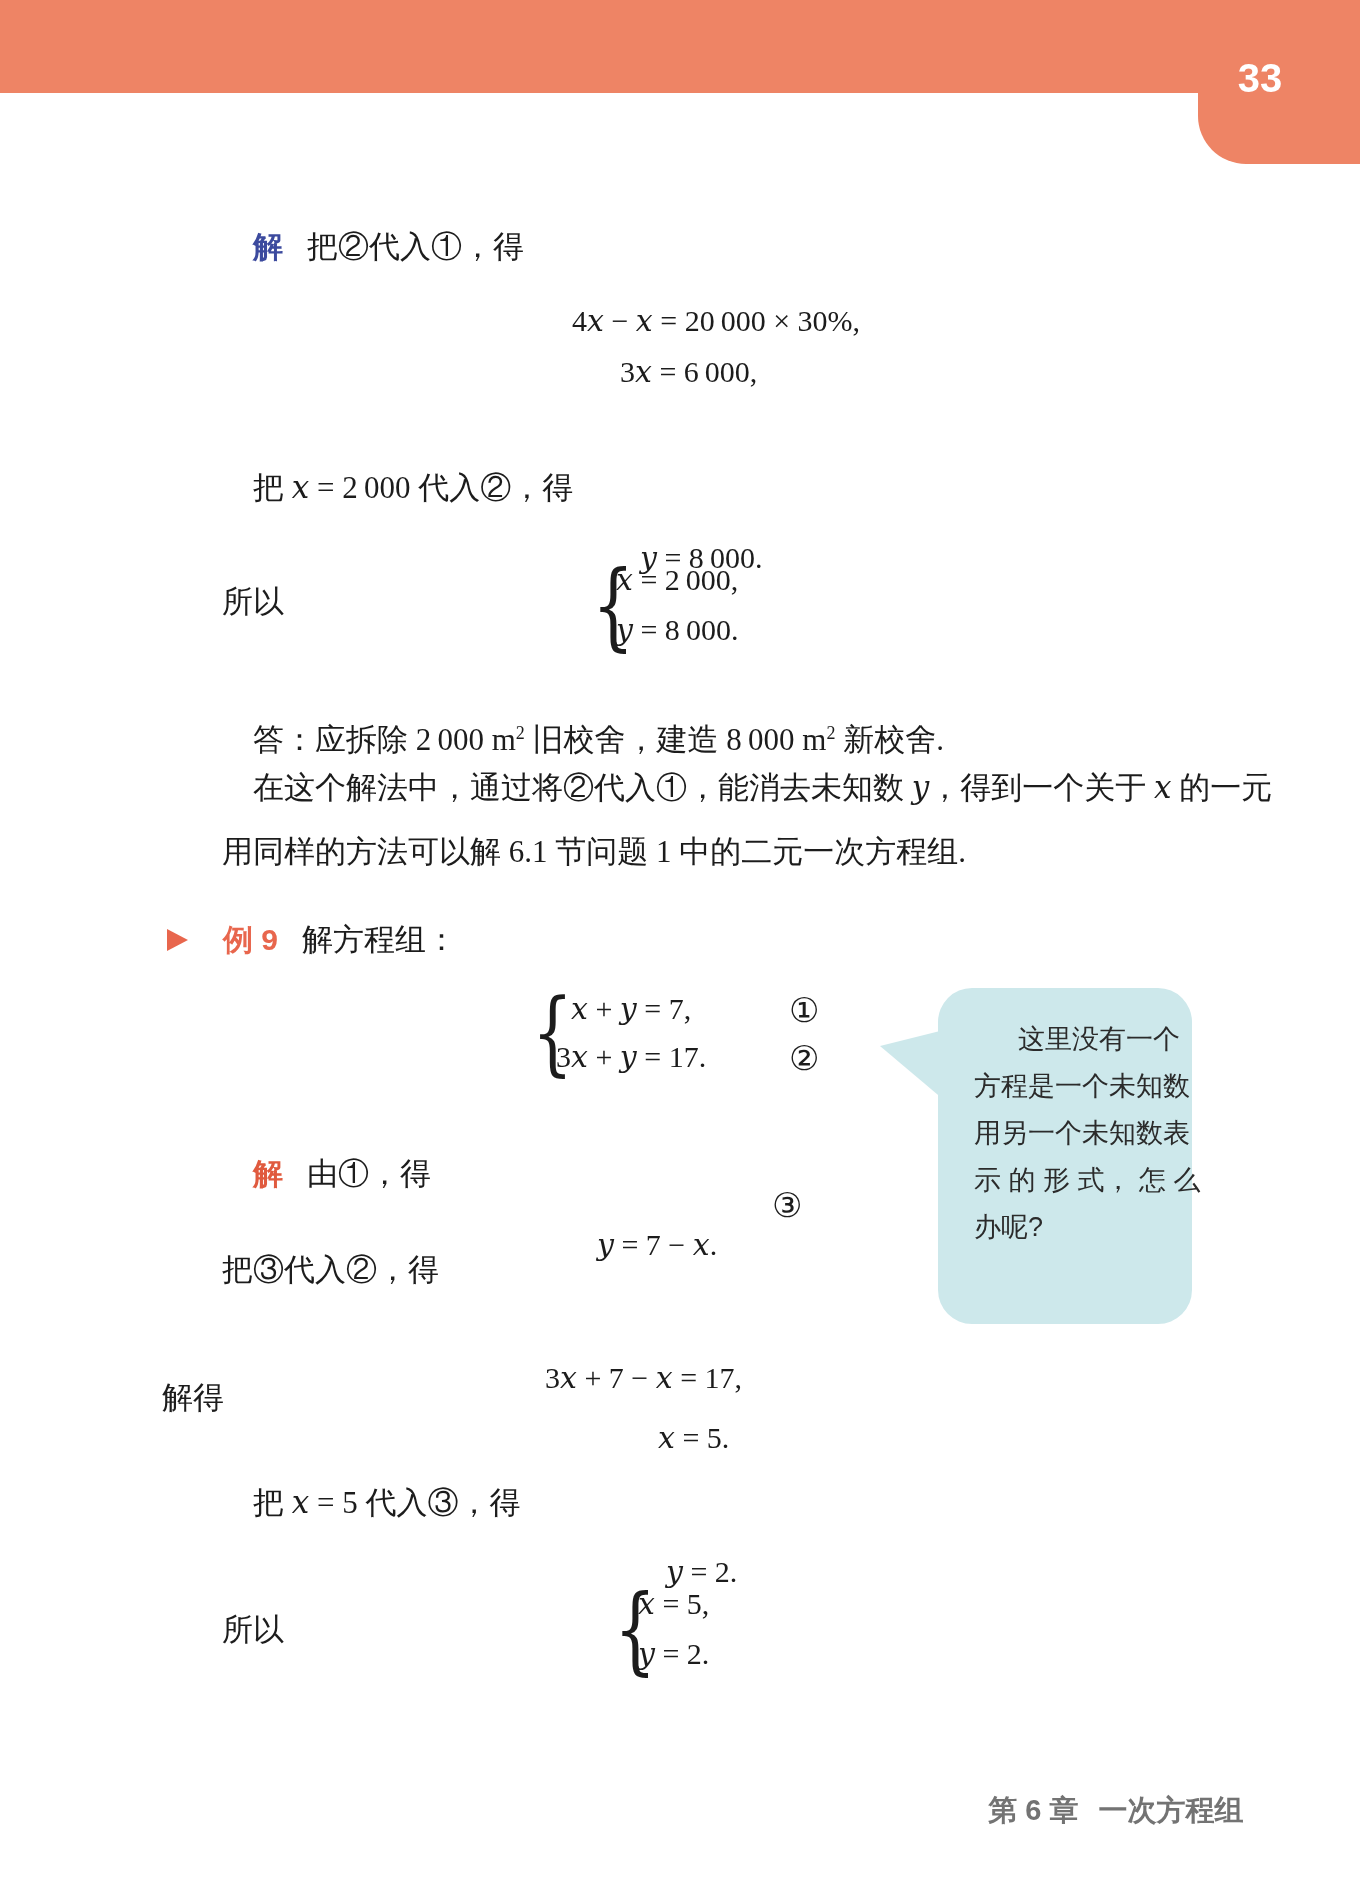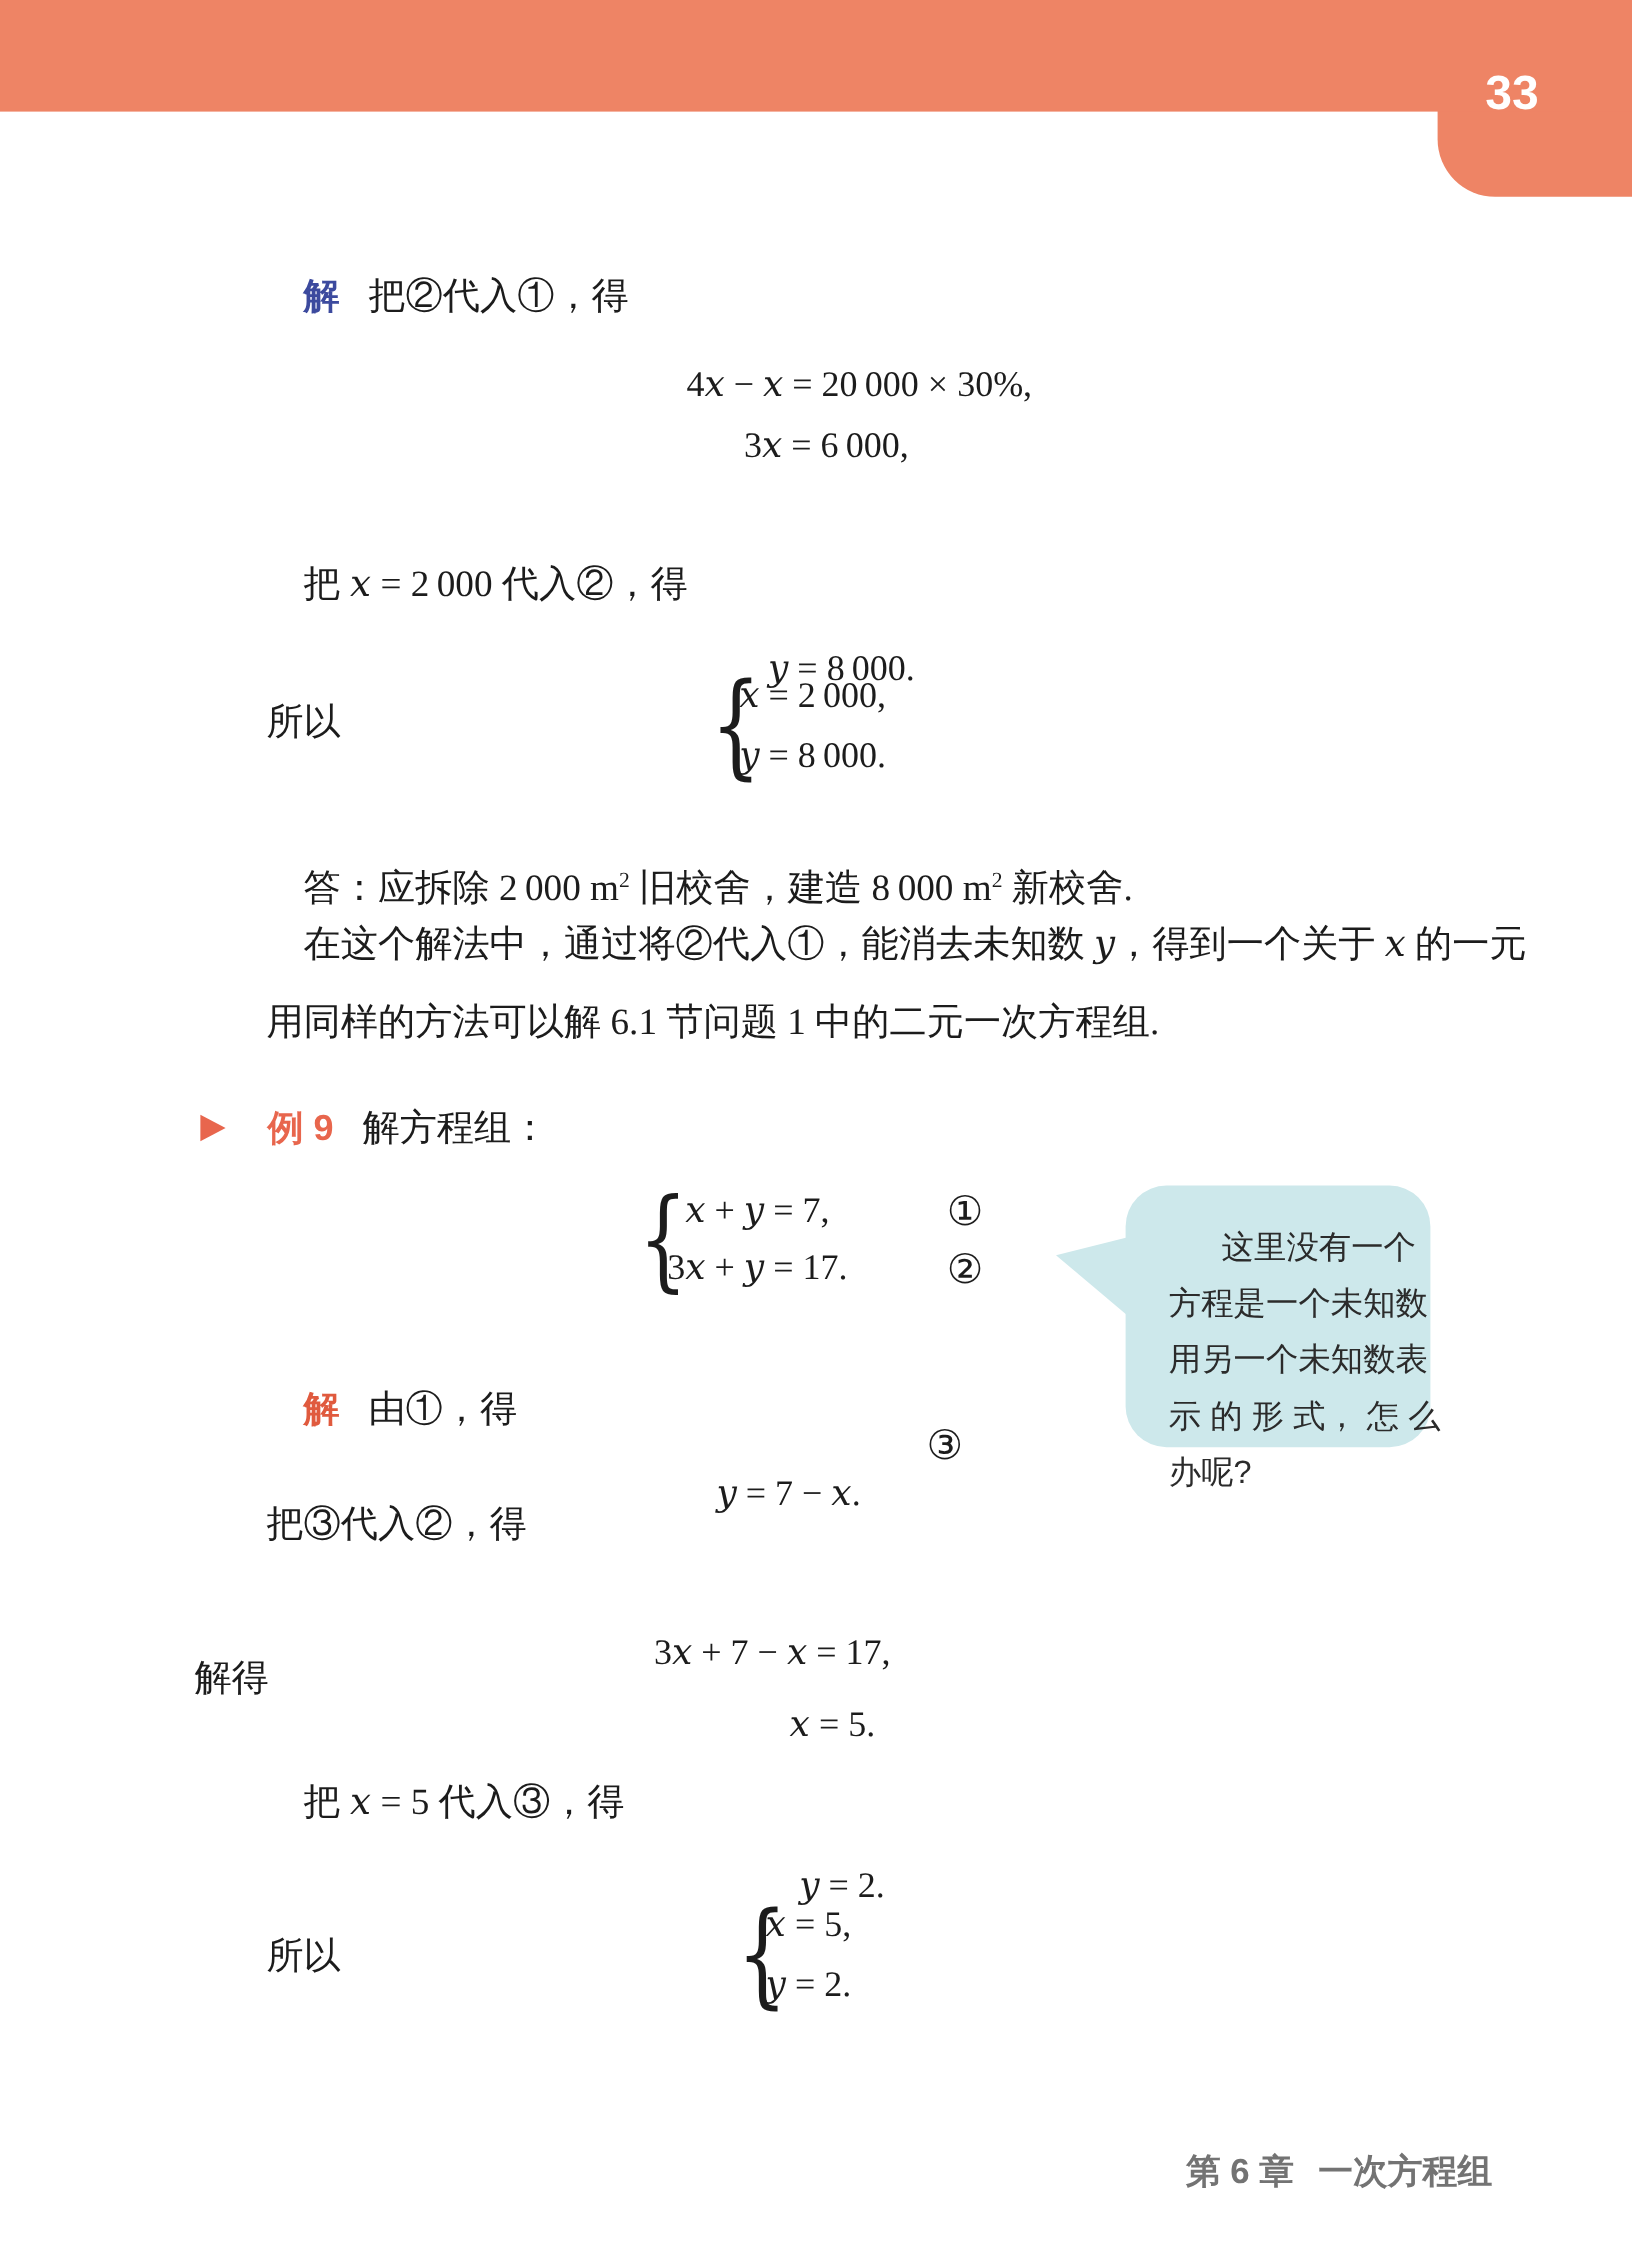--- a/index.html
+++ b/index.html
@@ -42,21 +42,21 @@
 
   
   .exline{position:absolute;display:flex;align-items:center;}
   .tri{display:inline-block;width:0;height:0;border-top:11px solid transparent;
        border-bottom:11px solid transparent;border-left:21px solid #e8664d;margin-right:35px;}
   .ex-label{font-family:"Liberation Sans","DejaVu Sans",sans-serif;font-weight:bold;
             font-size:30px;color:#e8664d;margin-right:24px;white-space:pre;}
   .ex-title{font-size:31px;white-space:pre;}
 
   
-  .bubble{position:absolute;left:938px;top:988px;width:254px;height:218px;background:#cde8eb;
+  .bubble{position:absolute;left:938px;top:988px;width:254px;height:336px;background:#cde8eb;
           border-radius:34px;box-sizing:border-box;padding:28px 26px 0 36px;}
   .bubble .ln{font-family:"Liberation Sans","DejaVu Sans",sans-serif;font-size:27px;
               line-height:47px;color:#2b2b2b;white-space:pre;}
   .bubble .ln.first{text-indent:44px;}
   .tail{position:absolute;left:870px;top:1008px;}
 
   
   .footer{position:absolute;left:956px;top:1750px;font-family:"Liberation Sans","DejaVu Sans",sans-serif;
           font-weight:bold;font-size:29px;line-height:40px;color:#737373;white-space:pre;}
   .footer .t2{margin-left:20px;}

